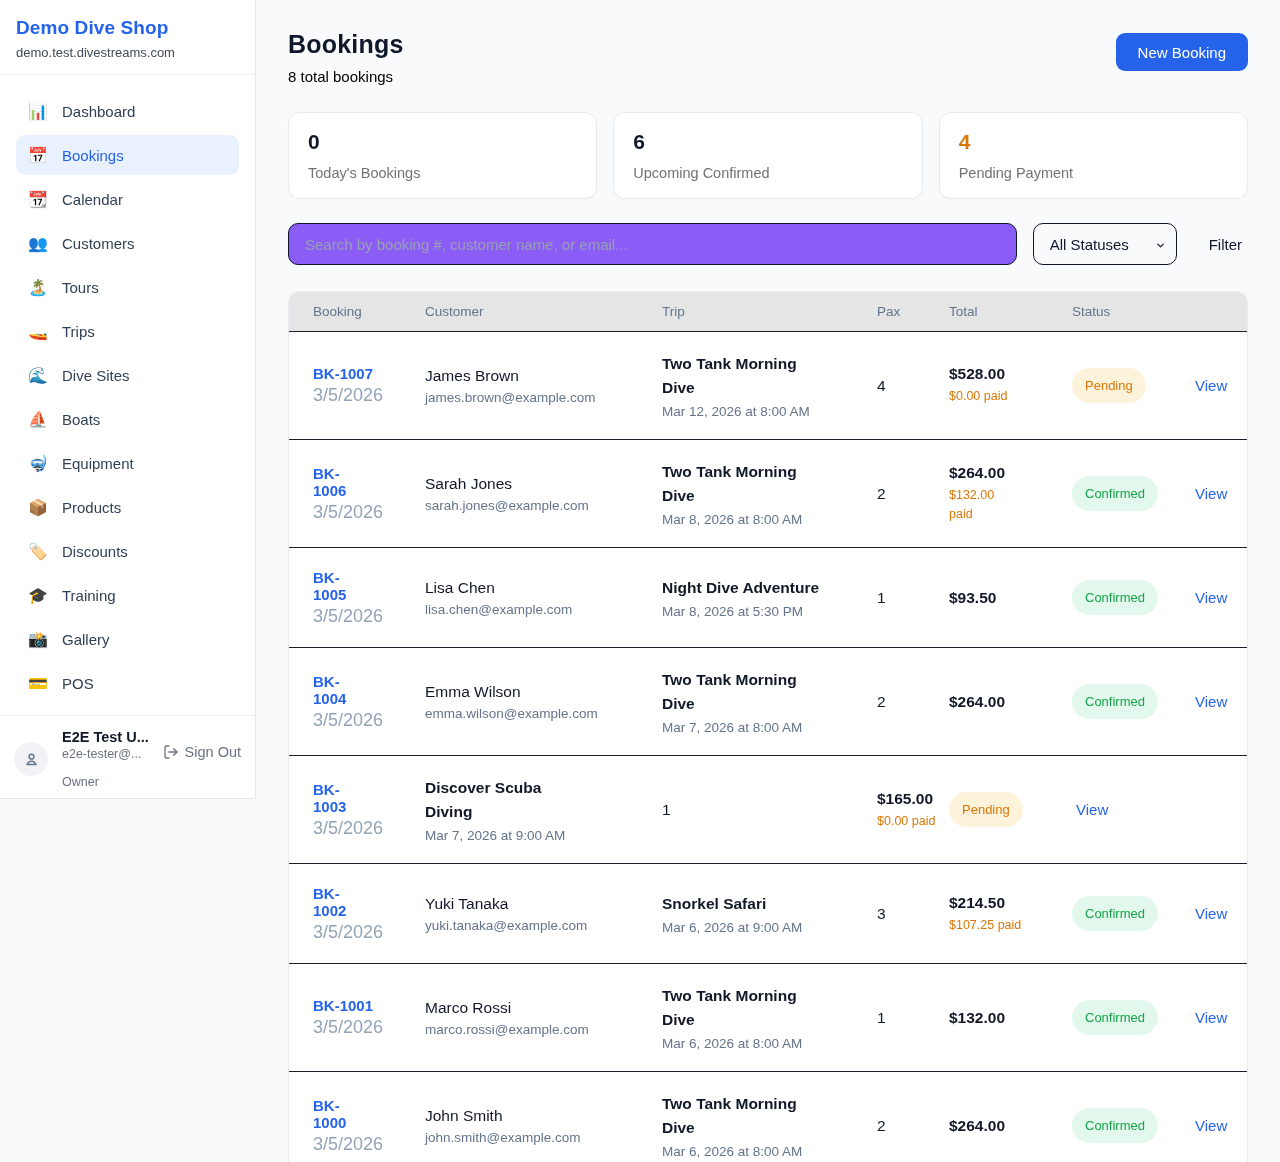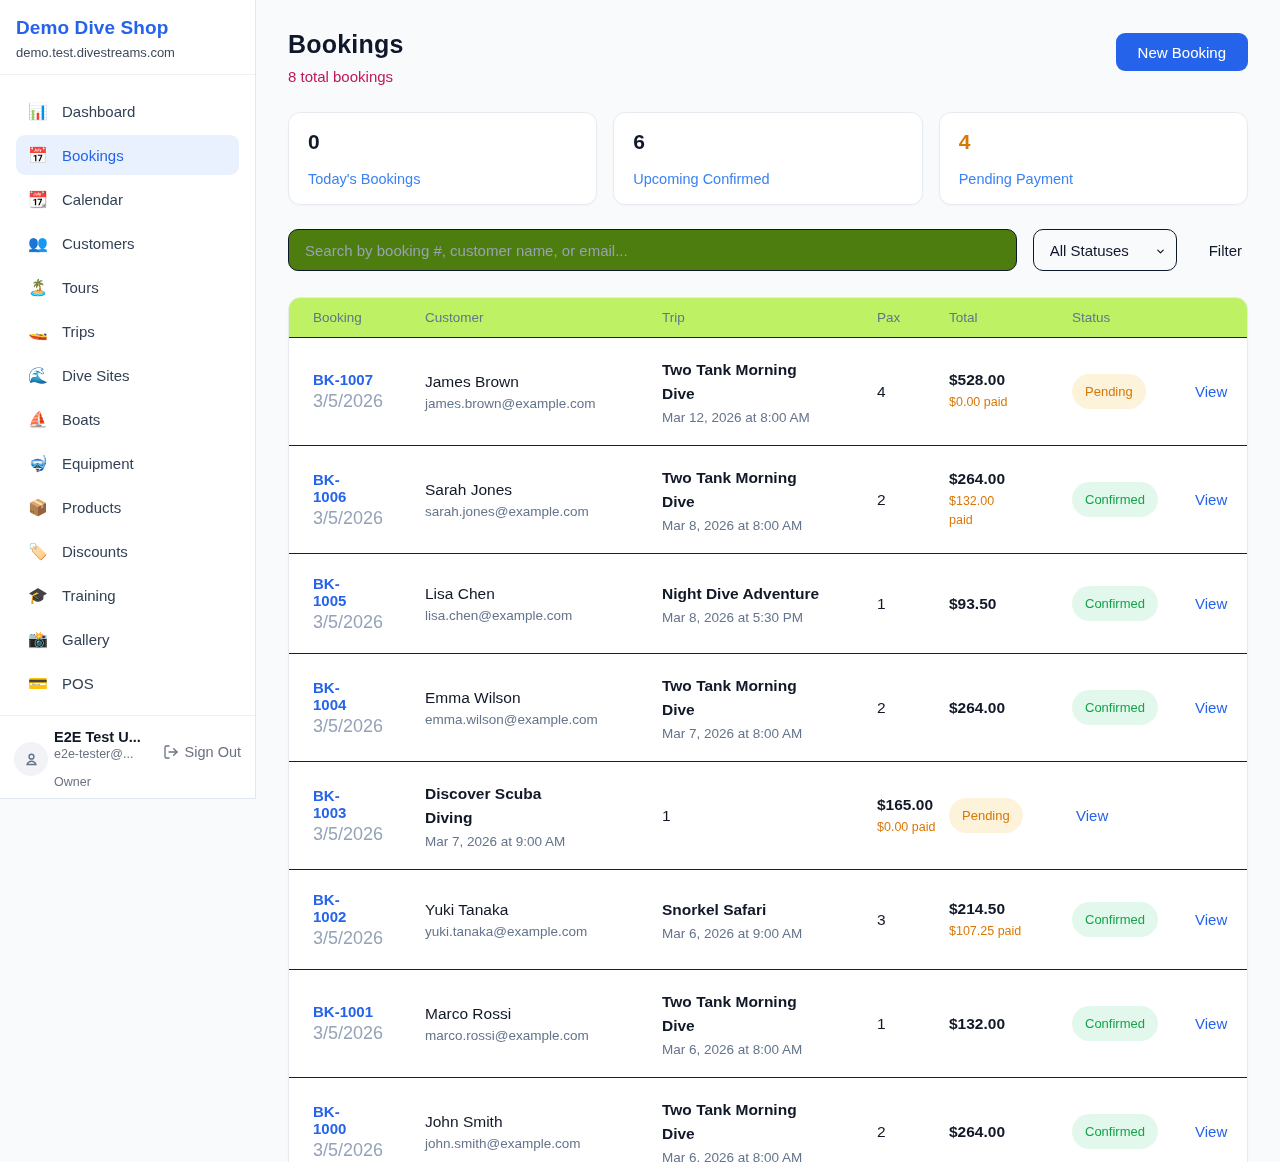--- a/index.html
+++ b/index.html
@@ -30,21 +30,21 @@
     display: flex; align-items: center; gap: 14px;
     height: 40px; margin-bottom: 4px;
     padding: 0 12px; border-radius: 9px;
     color: #334155; font-size: 15px; cursor: pointer;
   }
   .nav-item .nav-icon { font-size: 16px; width: 20px; text-align: center; }
   .nav-item.active { background: #e9f1fe; color: #2563eb; font-weight: 500; }
   .user-block {
     border-top: 1px solid #eef1f5;
     padding: 13px 14px;
-    display: flex; align-items: center; gap: 6px;
+    display: flex; align-items: center; gap: 14px;
   }
   .avatar {
     width: 34px; height: 34px; border-radius: 50%;
     background: #f1f3f6; display: flex; align-items: center; justify-content: center;
     flex: none;
   }
   .user-meta { min-width: 0; flex: 1; }
   .user-name { font-size: 14.5px; font-weight: 700; color: #111827; white-space: nowrap; }
   .user-email { font-size: 12.5px; color: #6b7280; margin-top: 2px; white-space: nowrap; }
   .user-role { font-size: 12.5px; color: #6b7280; margin-top: 14px; }
@@ -52,40 +52,40 @@
     display: flex; align-items: center; gap: 6px;
     background: none; border: none; color: #6b7280;
     font-size: 14.5px; font-family: inherit; cursor: pointer; flex: none;
     margin-top: -14px;
   }
 
   
   .main { margin-left: 256px; padding: 30px 32px 0 32px; }
   .page-header { display: flex; align-items: flex-start; justify-content: space-between; }
   .page-title { font-size: 25px; font-weight: 700; color: #0f172a; letter-spacing: .2px; }
-  .page-subtitle { font-size: 15px; color: #be185d; margin-top: 9px; }
+  .page-subtitle { font-size: 15px; color: #000000; margin-top: 9px; }
   .btn-primary {
     background: #2563eb; color: #fff; border: none; cursor: pointer;
     font-family: inherit; font-size: 15px; font-weight: 500;
     padding: 0 22px; height: 38px; border-radius: 9px; margin-top: 3px;
   }
 
   .stats { display: flex; gap: 16px; margin-top: 27px; }
   .stat-card {
     flex: 1; background: #fff; border: 1px solid #e7ebf0; border-radius: 12px;
     padding: 17px 19px; box-shadow: 0 1px 2px rgba(15,23,42,.03);
   }
   .stat-value { font-size: 21px; font-weight: 700; }
-  .stat-label { font-size: 14.5px; color: #3b82f6; margin-top: 17px; }
+  .stat-label { font-size: 14.5px; color: #737373; margin-top: 11px; }
 
   .filters { display: flex; align-items: center; margin-top: 24px; }
   .search-input {
     flex: 1; height: 42px; border: 1.5px solid #0f172a; border-radius: 10px;
     padding: 0 16px; font-size: 15px; font-family: inherit; color: #0f172a;
-    background: #4d7c0f; outline: none;
+    background: #8b5cf6; outline: none;
   }
   .search-input::placeholder { color: #98a2b3; }
   .select-wrap { position: relative; margin-left: 16px; }
   .status-select {
     appearance: none; -webkit-appearance: none;
     height: 42px; width: 144px; border: 1.5px solid #0f172a; border-radius: 10px;
     padding: 0 30px 0 16px; font-size: 15px; font-family: inherit; color: #0f172a;
     background: #f8fafc; cursor: pointer; outline: none;
   }
   .select-chevron { position: absolute; right: 11px; top: 14px; pointer-events: none; color: #0f172a; }
@@ -99,21 +99,21 @@
     margin-top: 26px; background: #fff;
     border: 1px solid #e7ebf0; border-radius: 12px;
     overflow: hidden; box-shadow: 0 1px 2px rgba(15,23,42,.03);
   }
   .thead, .trow {
     display: grid;
     grid-template-columns: 112px 237px 215px 72px 123px 119px 1fr;
     padding: 0 24px; align-items: center;
   }
   .thead {
-    height: 40px; background: #bef264;
+    height: 40px; background: #e5e5e5;
     border-bottom: 1px solid #19212f;
   }
   .th { font-size: 13.5px; font-weight: 500; color: #64748b; }
   .trow { padding-top: 20px; padding-bottom: 20px; min-height: 100px; background: #fff; }
   .trow + .trow { border-top: 1px solid #19212f; }
 
   .bk { color: #2563eb; font-size: 15px; font-weight: 700; text-decoration: none; white-space: pre-line; display: block; cursor: pointer; }
   .bk-date { font-size: 18px; color: #94a3b8; margin-top: 3px; }
   .cust-name { font-size: 15.5px; color: #111827; }
   .cust-email { font-size: 13.5px; color: #64748b; margin-top: 5px; }

